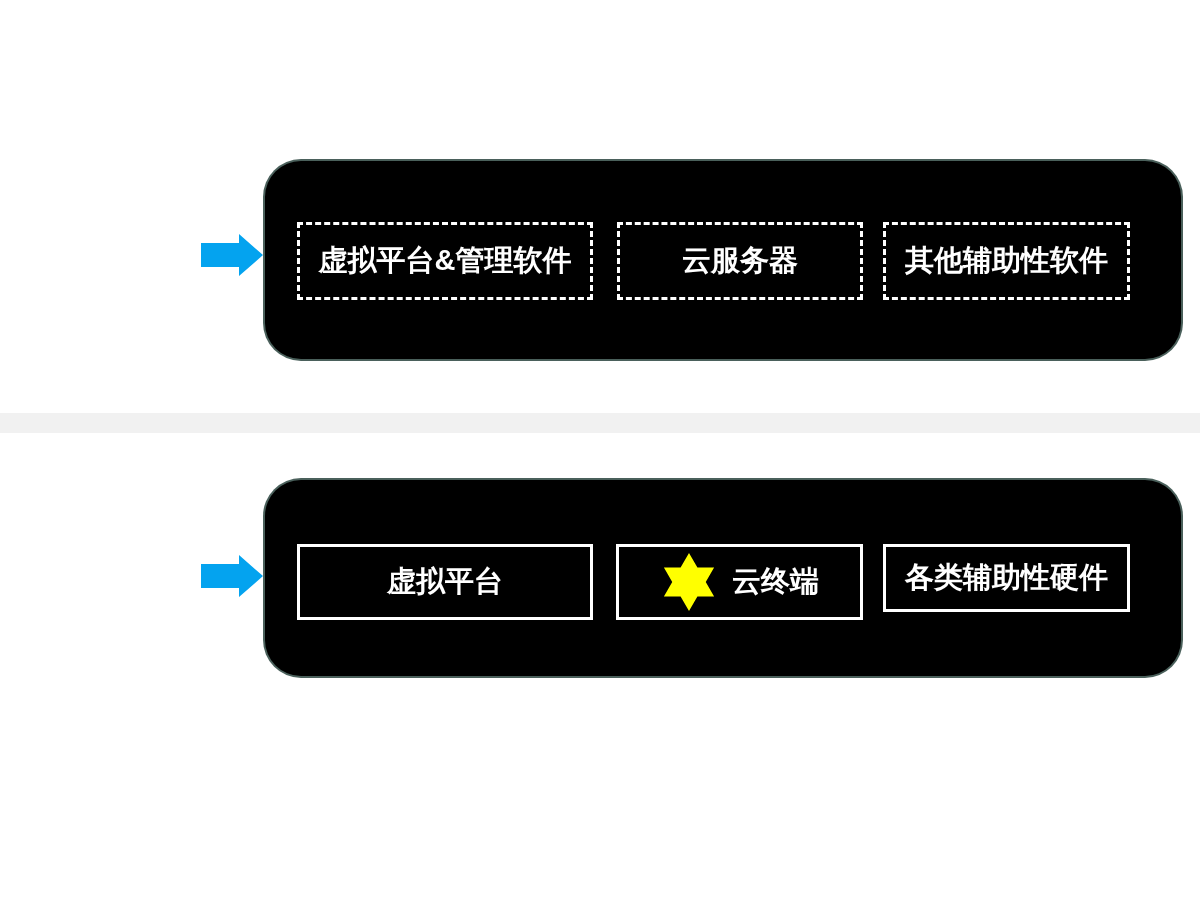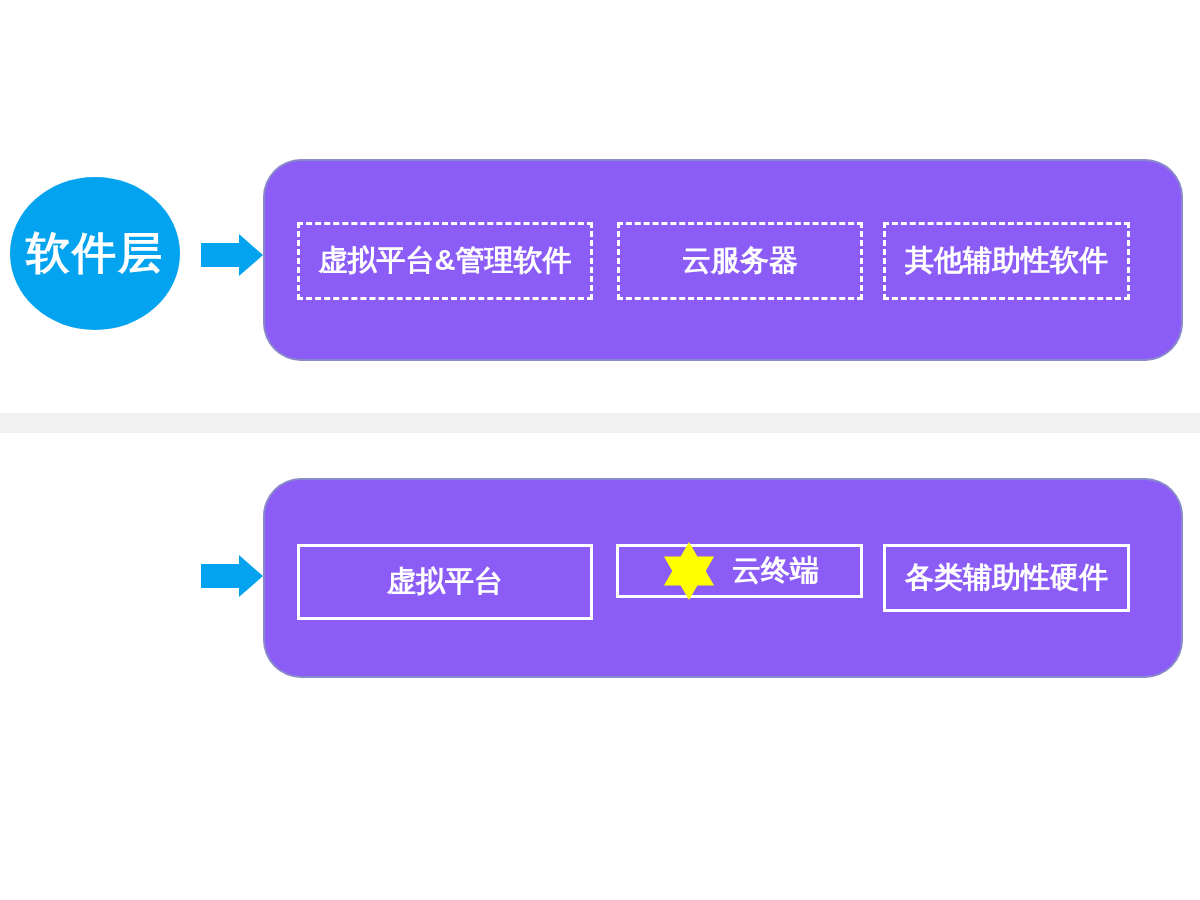--- a/index.html
+++ b/index.html
@@ -28,21 +28,21 @@
 
   .arrow { position: absolute; width: 62px; height: 42px; }
   #software-arrow { left: 201px; top: 234px; }
   #hardware-arrow { left: 201px; top: 555px; }
   .arrow svg { display: block; }
 
   .panel {
     position: absolute;
     left: 263px;
     width: 920px;
-    background: #8b5cf6;
+    background: #000000;
     border: 2px solid rgba(135, 175, 165, 0.55);
     border-radius: 38px;
     box-sizing: border-box;
   }
   #software-panel { top: 159px; height: 202px; }
   #hardware-panel { top: 478px; height: 200px; }
 
   .item-box {
     position: absolute;
     box-sizing: border-box;
@@ -58,21 +58,21 @@
   .dashed { border: 3px dashed #ffffff; }
   .solid  { border: 3px solid  #ffffff; }
 
   
   #sw-box-1 { left: 32px;  top: 61px; width: 296px; height: 78px; }
   #sw-box-2 { left: 352px; top: 61px; width: 246px; height: 78px; }
   #sw-box-3 { left: 618px; top: 61px; width: 247px; height: 78px; }
 
   
   #hw-box-1 { left: 32px;  top: 64px; width: 296px; height: 76px; }
-  #hw-box-2 { left: 351px; top: 64px; width: 247px; height: 54px; }
+  #hw-box-2 { left: 351px; top: 64px; width: 247px; height: 76px; }
   #hw-box-3 { left: 618px; top: 64px; width: 247px; height: 68px; }
 
   .star {
     width: 58px;
     height: 58px;
     background: #ffff00;
     clip-path: polygon(
       50% 0%, 64.5% 25%, 93.3% 25%, 78.9% 50%, 93.3% 75%,
       64.5% 75%, 50% 100%, 35.5% 75%, 6.7% 75%, 21.1% 50%,
       6.7% 25%, 35.5% 25%
@@ -87,23 +87,20 @@
     width: 1200px;
     height: 20px;
     background: #f1f1f1;
   }
 </style>
 </head>
 <body>
 
 <div id="canvas">
 
-  <div class="layer-circle" id="software-circle">
-    <span>软件层</span>
-  </div>
 
   <div class="arrow" id="software-arrow">
     <svg width="62" height="42" viewBox="0 0 62 42">
       <polygon points="0,9 38,9 38,0 62,21 38,42 38,33 0,33" fill="#04a3ef"></polygon>
     </svg>
   </div>
 
   <div class="panel" id="software-panel">
     <div class="item-box dashed" id="sw-box-1">
       <span>虚拟平台&amp;管理软件</span>

